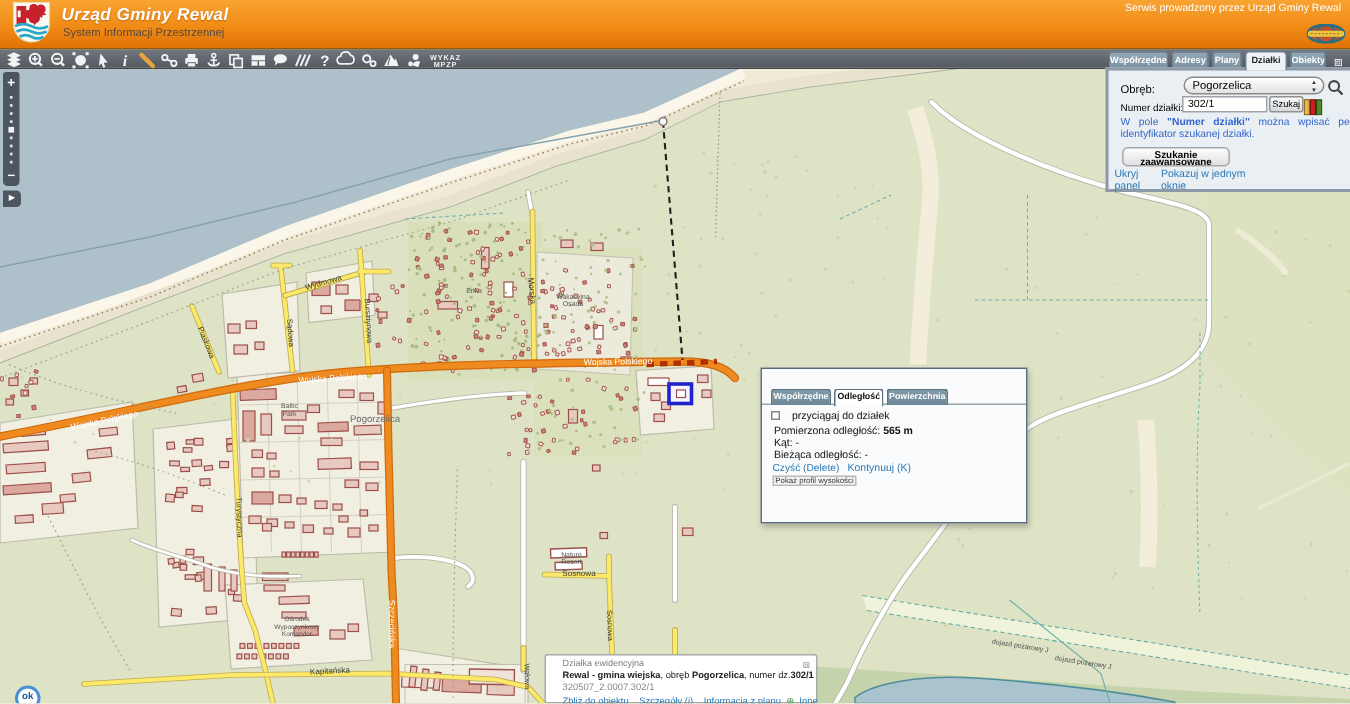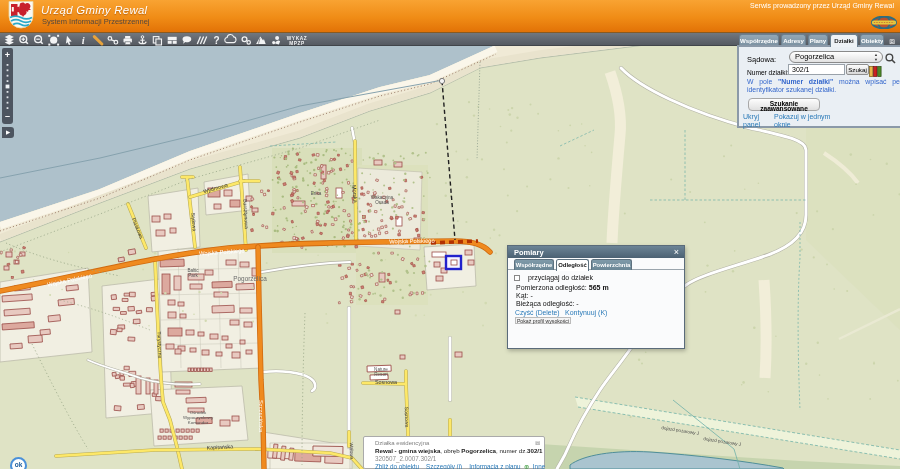--- a/index.html
+++ b/index.html
@@ -1,19 +1,19 @@
 <!DOCTYPE html>
 <html><head><meta charset="utf-8">
 <style>
 * { margin:0; padding:0; box-sizing:border-box; }
 html,body { width:900px; height:469px; overflow:hidden; font-family:"Liberation Sans",sans-serif; }
 #stage { position:relative; width:900px; height:469px; overflow:hidden; background:#dfe3c4; }
 #header { position:absolute; left:0; top:0; width:900px; height:32px;
   background:linear-gradient(#f9a332, #f08c16 55%, #e27206); }
-#header .t1 { position:absolute; left:41px; top:3.5px; font-size:11.4px; font-weight:normal; font-style:italic; color:#fff; text-shadow:0 1px 1px rgba(120,50,0,0.45); letter-spacing:0.3px; }
+#header .t1 { position:absolute; left:41px; top:3.5px; font-size:11.4px; font-weight:bold; font-style:italic; color:#fff; text-shadow:0 1px 1px rgba(120,50,0,0.45); letter-spacing:0.3px; }
 #header .t2 { position:absolute; left:42px; top:16.5px; font-size:7.5px; font-weight:normal; color:#55483f; }
 #header .serwis { position:absolute; right:6px; top:2px; font-size:7px; color:#fff; }
 #header .emapa { position:absolute; right:32px; top:13.5px; font-size:12px; color:#fff; letter-spacing:0.2px;margin-top:34px; }
 #toolbar { position:absolute; left:0; top:32px; width:900px; height:14px;
   background:linear-gradient(#71777f,#555a61); border-top:1px solid #8a5a20; border-bottom:1px solid #41454a; }
 #map { position:absolute; left:0; top:45px; width:900px; height:424px; }
 #zoombar { position:absolute; left:2px; top:48px; width:11px; height:76px; background:#4d5560; border-radius:2px 2px 3px 3px; }
 #zoombar .zplus,#zoombar .zminus { position:absolute; left:0; width:11px; text-align:center; color:#fff; font-weight:bold; font-size:9px; line-height:9px; }
 #zoomplay { position:absolute; left:2px; top:127px; width:12px; height:11px; background:#4d5560; border-radius:0 3px 3px 0; color:#fff; font-size:5.5px; text-align:center; line-height:11px; }
 #rpanel { position:absolute; left:737px; top:32px; width:166px; height:96px; }
@@ -945,42 +945,41 @@
 <div id="rpanel">
   <div class="tabs">
     <div class="tab" style="left:2px;width:40px">Współrzędne</div>
     <div class="tab" style="left:44px;width:25px">Adresy</div>
     <div class="tab" style="left:71px;width:20px">Plany</div>
     <div class="tab active" style="left:93px;width:28px">Działki</div>
     <div class="tab" style="left:123px;width:24px">Obiekty</div>
     <div class="pclose">⧈</div>
   </div>
   <div class="pbody">
-    <div style="position:absolute;left:8px;top:8px;font-size:7.5px">Sądowa:</div>
+    <div style="position:absolute;left:8px;top:8px;font-size:7.5px">Obręb:</div>
     <div class="sel"><span>Pogorzelica</span><span class="spin">▲<br>▼</span></div>
     <svg width="11" height="11" viewBox="0 0 11 11" style="position:absolute;left:146px;top:6px">
           <circle cx="4.4" cy="4.4" r="3.3" fill="none" stroke="#444" stroke-width="1.4"></circle>
           <line x1="7" y1="7" x2="10" y2="10" stroke="#444" stroke-width="1.6"></line>
         </svg>
     <div style="position:absolute;left:8px;top:21.5px;font-size:6.6px">Numer działki:</div>
     <div class="inp">302/1</div>
     <div class="btn-szukaj">Szukaj</div>
     <svg width="13" height="11" viewBox="0 0 13 11" style="position:absolute;left:130px;top:19px">
           <rect x="0.5" y="0.5" width="3.4" height="10" fill="#e8b84b" stroke="#7a5a10" stroke-width="0.7"></rect>
           <rect x="4.6" y="0.5" width="3.4" height="10" fill="#cc2020" stroke="#701010" stroke-width="0.7"></rect>
           <rect x="8.7" y="0.5" width="3.4" height="10" fill="#4e8a28" stroke="#2a4a12" stroke-width="0.7"></rect>
         </svg>
     <div class="help">W&nbsp;&nbsp;&nbsp;pole&nbsp;&nbsp;&nbsp;<b>"Numer&nbsp;&nbsp;&nbsp;działki"</b>&nbsp;&nbsp;&nbsp;można&nbsp;&nbsp;&nbsp;wpisać&nbsp;&nbsp;&nbsp;pełny identyfikator szukanej działki.</div>
     <div class="btn-adv">Szukanie<br>zaawansowane</div>
     <div class="plink" style="left:4px;top:66px">Ukryj<br>panel</div>
     <div class="plink" style="left:35px;top:66px">Pokazuj w jednym<br>oknie</div>
   </div>
 </div>
 <div id="pomiary">
-  <div class="ptitle">Pomiary<span class="px">×</span></div>
   <div class="ptabs">
     <div class="ptab" style="left:6px;width:40px">Współrzędne</div>
     <div class="ptab pactive" style="left:48px;width:33px">Odległość</div>
     <div class="ptab" style="left:83px;width:41px">Powierzchnia</div>
   </div>
   <div class="pcontent">
     <div style="position:absolute;left:6px;top:3px"><span class="chk"></span><span style="margin-left:8px">przyciągaj do działek</span></div>
     <div style="position:absolute;left:8px;top:13px">Pomierzona odległość: <b>565 m</b></div>
     <div style="position:absolute;left:8px;top:21px">Kąt: -</div>
     <div style="position:absolute;left:8px;top:29px">Bieżąca odległość: -</div>

